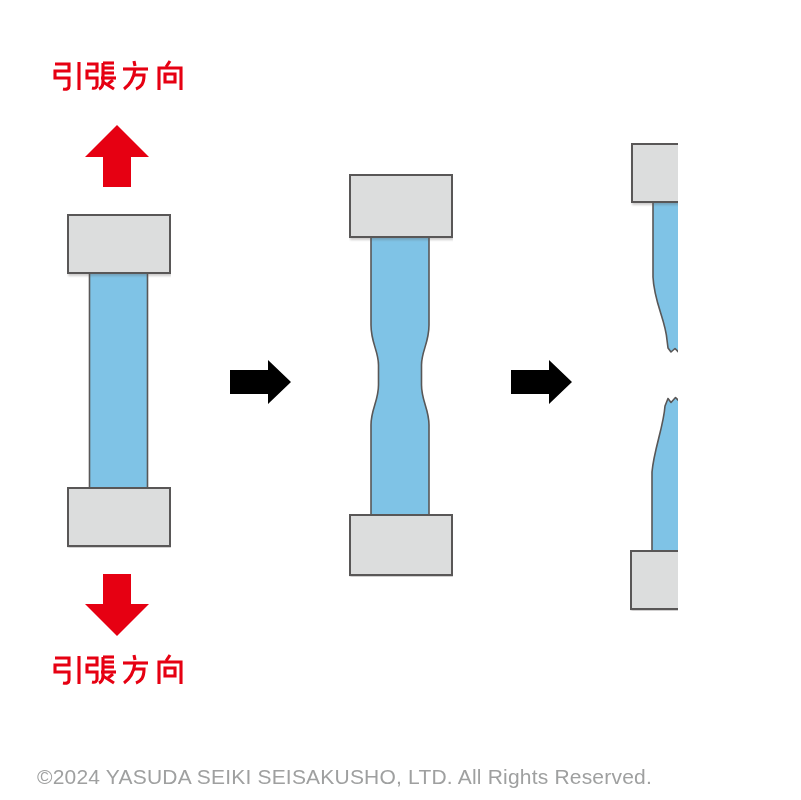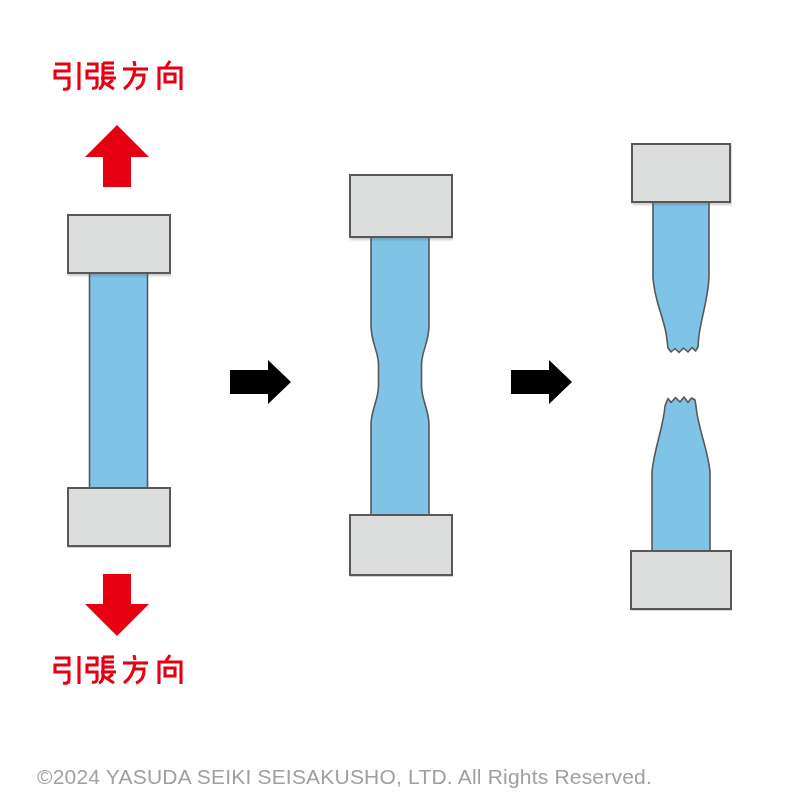--- a/index.html
+++ b/index.html
@@ -1,18 +1,18 @@
 <!DOCTYPE html>
 <html style="--background: #ffffff; --specimen-blue: #7fc3e6; --grip-gray: #dcdddd; --outline-gray: #595757; --accent-red: #e60012; --arrow-black: #000000; --copyright-gray: #9fa0a0;"><head>
 <meta charset="utf-8">
 <style>
   html,body{margin:0;padding:0;background:#fff;}
   .canvas{
     position:relative;
-    width:801px;height:800px;
+    width:678px;height:800px;
     background:var(--background,#fff);
     overflow:hidden;
     font-family:"Liberation Sans", sans-serif;
   }
   .abs{position:absolute;}
   .grip{fill:var(--grip-gray,#dcdddd);stroke:var(--outline-gray,#595757);stroke-width:2;}
   .blue{fill:var(--specimen-blue,#7fc3e6);stroke:var(--outline-gray,#595757);stroke-width:1.6;stroke-linejoin:round;}
   .red-fill{fill:var(--accent-red,#e60012);}
   .black-fill{fill:var(--arrow-black,#000000);}
   .kanji{stroke:var(--accent-red,#e60012);stroke-width:3.1;fill:none;stroke-linecap:butt;stroke-linejoin:miter;}

